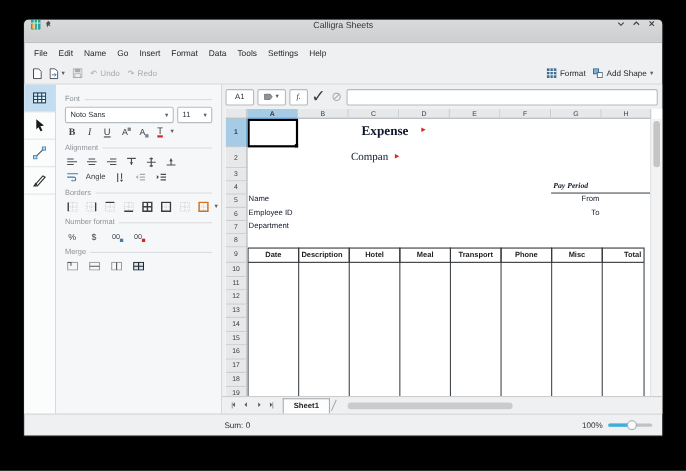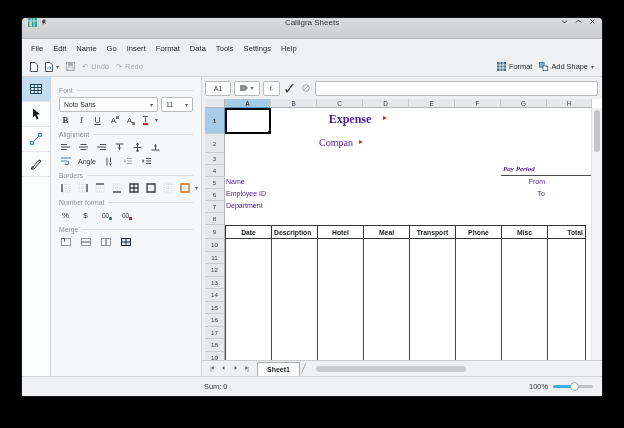--- a/index.html
+++ b/index.html
@@ -57,21 +57,21 @@
   .colh{height:9px;box-sizing:border-box;background:#e7e8e9;border-right:1px solid #c9cbcd;
         border-bottom:1px solid #b3b6b8;font-size:6.3px;color:#3a3e42;display:flex;
         align-items:center;justify-content:center;flex:0 0 46px;}
   .colh.flex{flex:1 1 auto;}
   .colh.sel{background:#a6cbe7;border-bottom-color:#5f97c2;font-weight:bold;}
   .rowheads{position:absolute;left:0;top:9px;width:20px;bottom:0;}
   .rowh{box-sizing:border-box;background:#e7e8e9;border-right:1px solid #b3b6b8;border-bottom:1px solid #c9cbcd;
         font-size:6.2px;color:#3a3e42;display:flex;align-items:center;justify-content:center;}
   .rowh.sel{background:#a6cbe7;border-right-color:#5f97c2;font-weight:bold;}
   .cells{position:absolute;left:20px;top:9px;right:10px;bottom:0;overflow:hidden;}
-  .cell-abs{position:absolute;white-space:nowrap;color:#4c1d95;}
+  .cell-abs{position:absolute;white-space:nowrap;color:#0f172a;}
   .serif{font-family:"Liberation Serif","DejaVu Serif",serif;}
   .cmark{position:absolute;width:0;height:0;border-left:4px solid #d42a1e;
          border-top:2.5px solid transparent;border-bottom:2.5px solid transparent;}
   .sel-a1{position:absolute;left:0;top:0;width:46px;height:26px;border:2px solid #000;box-sizing:border-box;}
   .sel-handle{position:absolute;right:-2px;bottom:-2px;width:3px;height:3px;background:#000;}
   .uline{border-bottom:1px solid #4a4d50;}
   .th-cell{position:absolute;box-sizing:border-box;border:1px solid #35383b;font-size:6.8px;font-weight:bold;
            display:flex;align-items:center;top:117px;height:14px;padding:0 2px;color:#1b1d1f;}
   .tline{position:absolute;width:1px;top:131px;bottom:0;background:#45484b;}
   .vscroll{position:absolute;right:0;top:9px;width:10px;bottom:0;background:#f2f3f4;border-left:1px solid #e2e3e5;}

